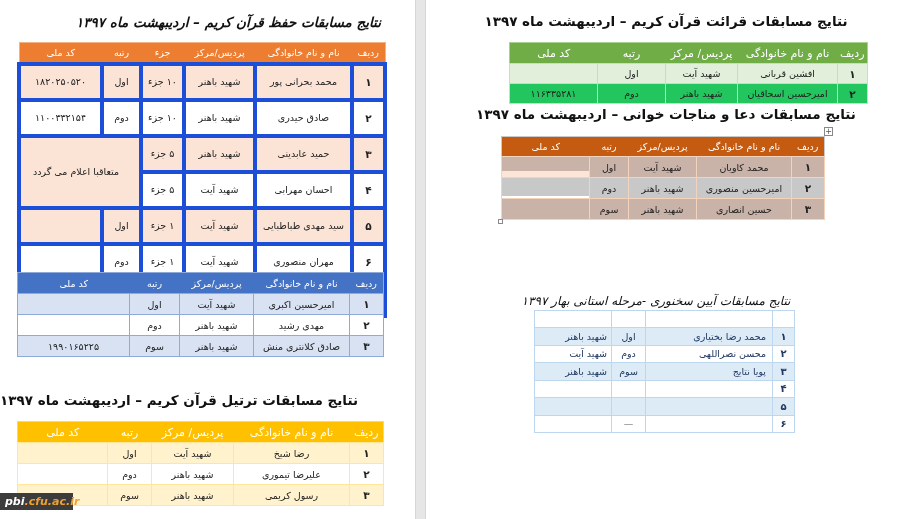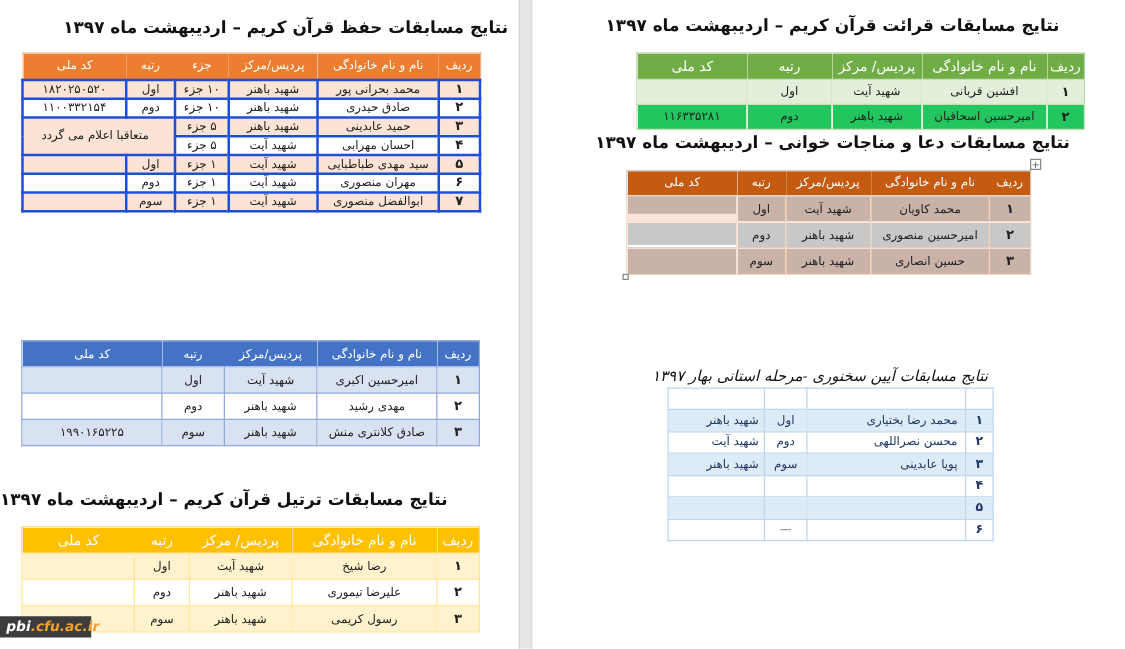--- a/index.html
+++ b/index.html
@@ -14,21 +14,21 @@
   .title { position: absolute; direction: rtl; text-align: center; font-weight: bold; font-size: 13.5px; color: #111; white-space: nowrap; }
   .title-script { font-family: "DejaVu Serif", serif; font-style: italic; font-weight: normal; font-size: 12px; margin-top: 28px; }
 
   table.res { position: absolute; border-collapse: collapse; direction: rtl; table-layout: fixed; font-size: 9.5px; }
   table.res th, table.res td { text-align: center; vertical-align: middle; overflow: hidden; white-space: nowrap; padding: 0 2px; }
   table.res th { font-weight: normal; color: #ffffff; }
 
   
   .t-orange { left: 17px; top: 42px; width: 366px; border: 1px solid #f4b183; }
   .t-orange th { background: #ed7d31; height: 21px; font-size: 9.5px; }
-  .t-orange td { height: 15px; border: 2px solid #1d4ed8; }
+  .t-orange td { height: 36px; border: 4px solid #1d4ed8; }
   .t-orange tr.odd td { background: #fbe4d5; }
   .t-orange tr.even td { background: #ffffff; margin-top: 44px; }
   .t-orange td.rownum { font-weight: bold; font-size: 10.5px; }
 
   
   .t-blue { left: 17px; top: 272px; width: 366px; border: 1px solid #8eaadb; }
   .t-blue th { background: #4472c4; height: 21px; }
   .t-blue td { height: 21px; border: 1px solid #8eaadb; }
   .t-blue tr.odd td { background: #d9e2f3; }
   .t-blue tr.even td { background: #ffffff; }
@@ -78,21 +78,21 @@
 
   .watermark { position: absolute; left: 0; top: 493px; width: 73px; height: 17px; background: #3c3c3c; font-family: "DejaVu Sans", sans-serif; font-weight: bold; font-style: italic; font-size: 11px; line-height: 17px; padding-left: 5px; white-space: nowrap; }
   .watermark .wm-a { color: #ffffff; }
   .watermark .wm-b { color: #f0a030; }
 </style>
 </head>
 <body>
 
 <div class="page page-left">
 
-  <div class="title" style="left:0; width:457px; top:14px;">نتایج مسابقات حفظ قرآن کریم – اردیبهشت ماه ۱۳۹۷</div>
+  <div class="title" style="left:0; width:457px; top:14px;font-style:italic;">نتایج مسابقات حفظ قرآن کریم – اردیبهشت ماه ۱۳۹۷</div>
   <table class="res t-orange">
     <colgroup>
         <col style="width:33px">
         <col style="width:97px">
         <col style="width:71px">
         <col style="width:43px">
         <col style="width:39px">
         <col style="width:83px">
       </colgroup>
     <tbody>
@@ -353,21 +353,21 @@
       <td class="campus">شهید باهنر</td>
     </tr>
     <tr class="even">
       <td class="rownum">۲</td>
       <td class="name">محسن نصراللهی</td>
       <td>دوم</td>
       <td class="campus">شهید آیت</td>
     </tr>
     <tr class="odd">
       <td class="rownum">۳</td>
-      <td class="name">پویا عابدینی</td>
+      <td class="name">پویا نتایج</td>
       <td>سوم</td>
       <td class="campus">شهید باهنر</td>
     </tr>
     <tr class="even">
       <td class="rownum">۴</td>
       <td class="name"></td>
       <td></td>
       <td class="campus"></td>
     </tr>
     <tr class="odd">

